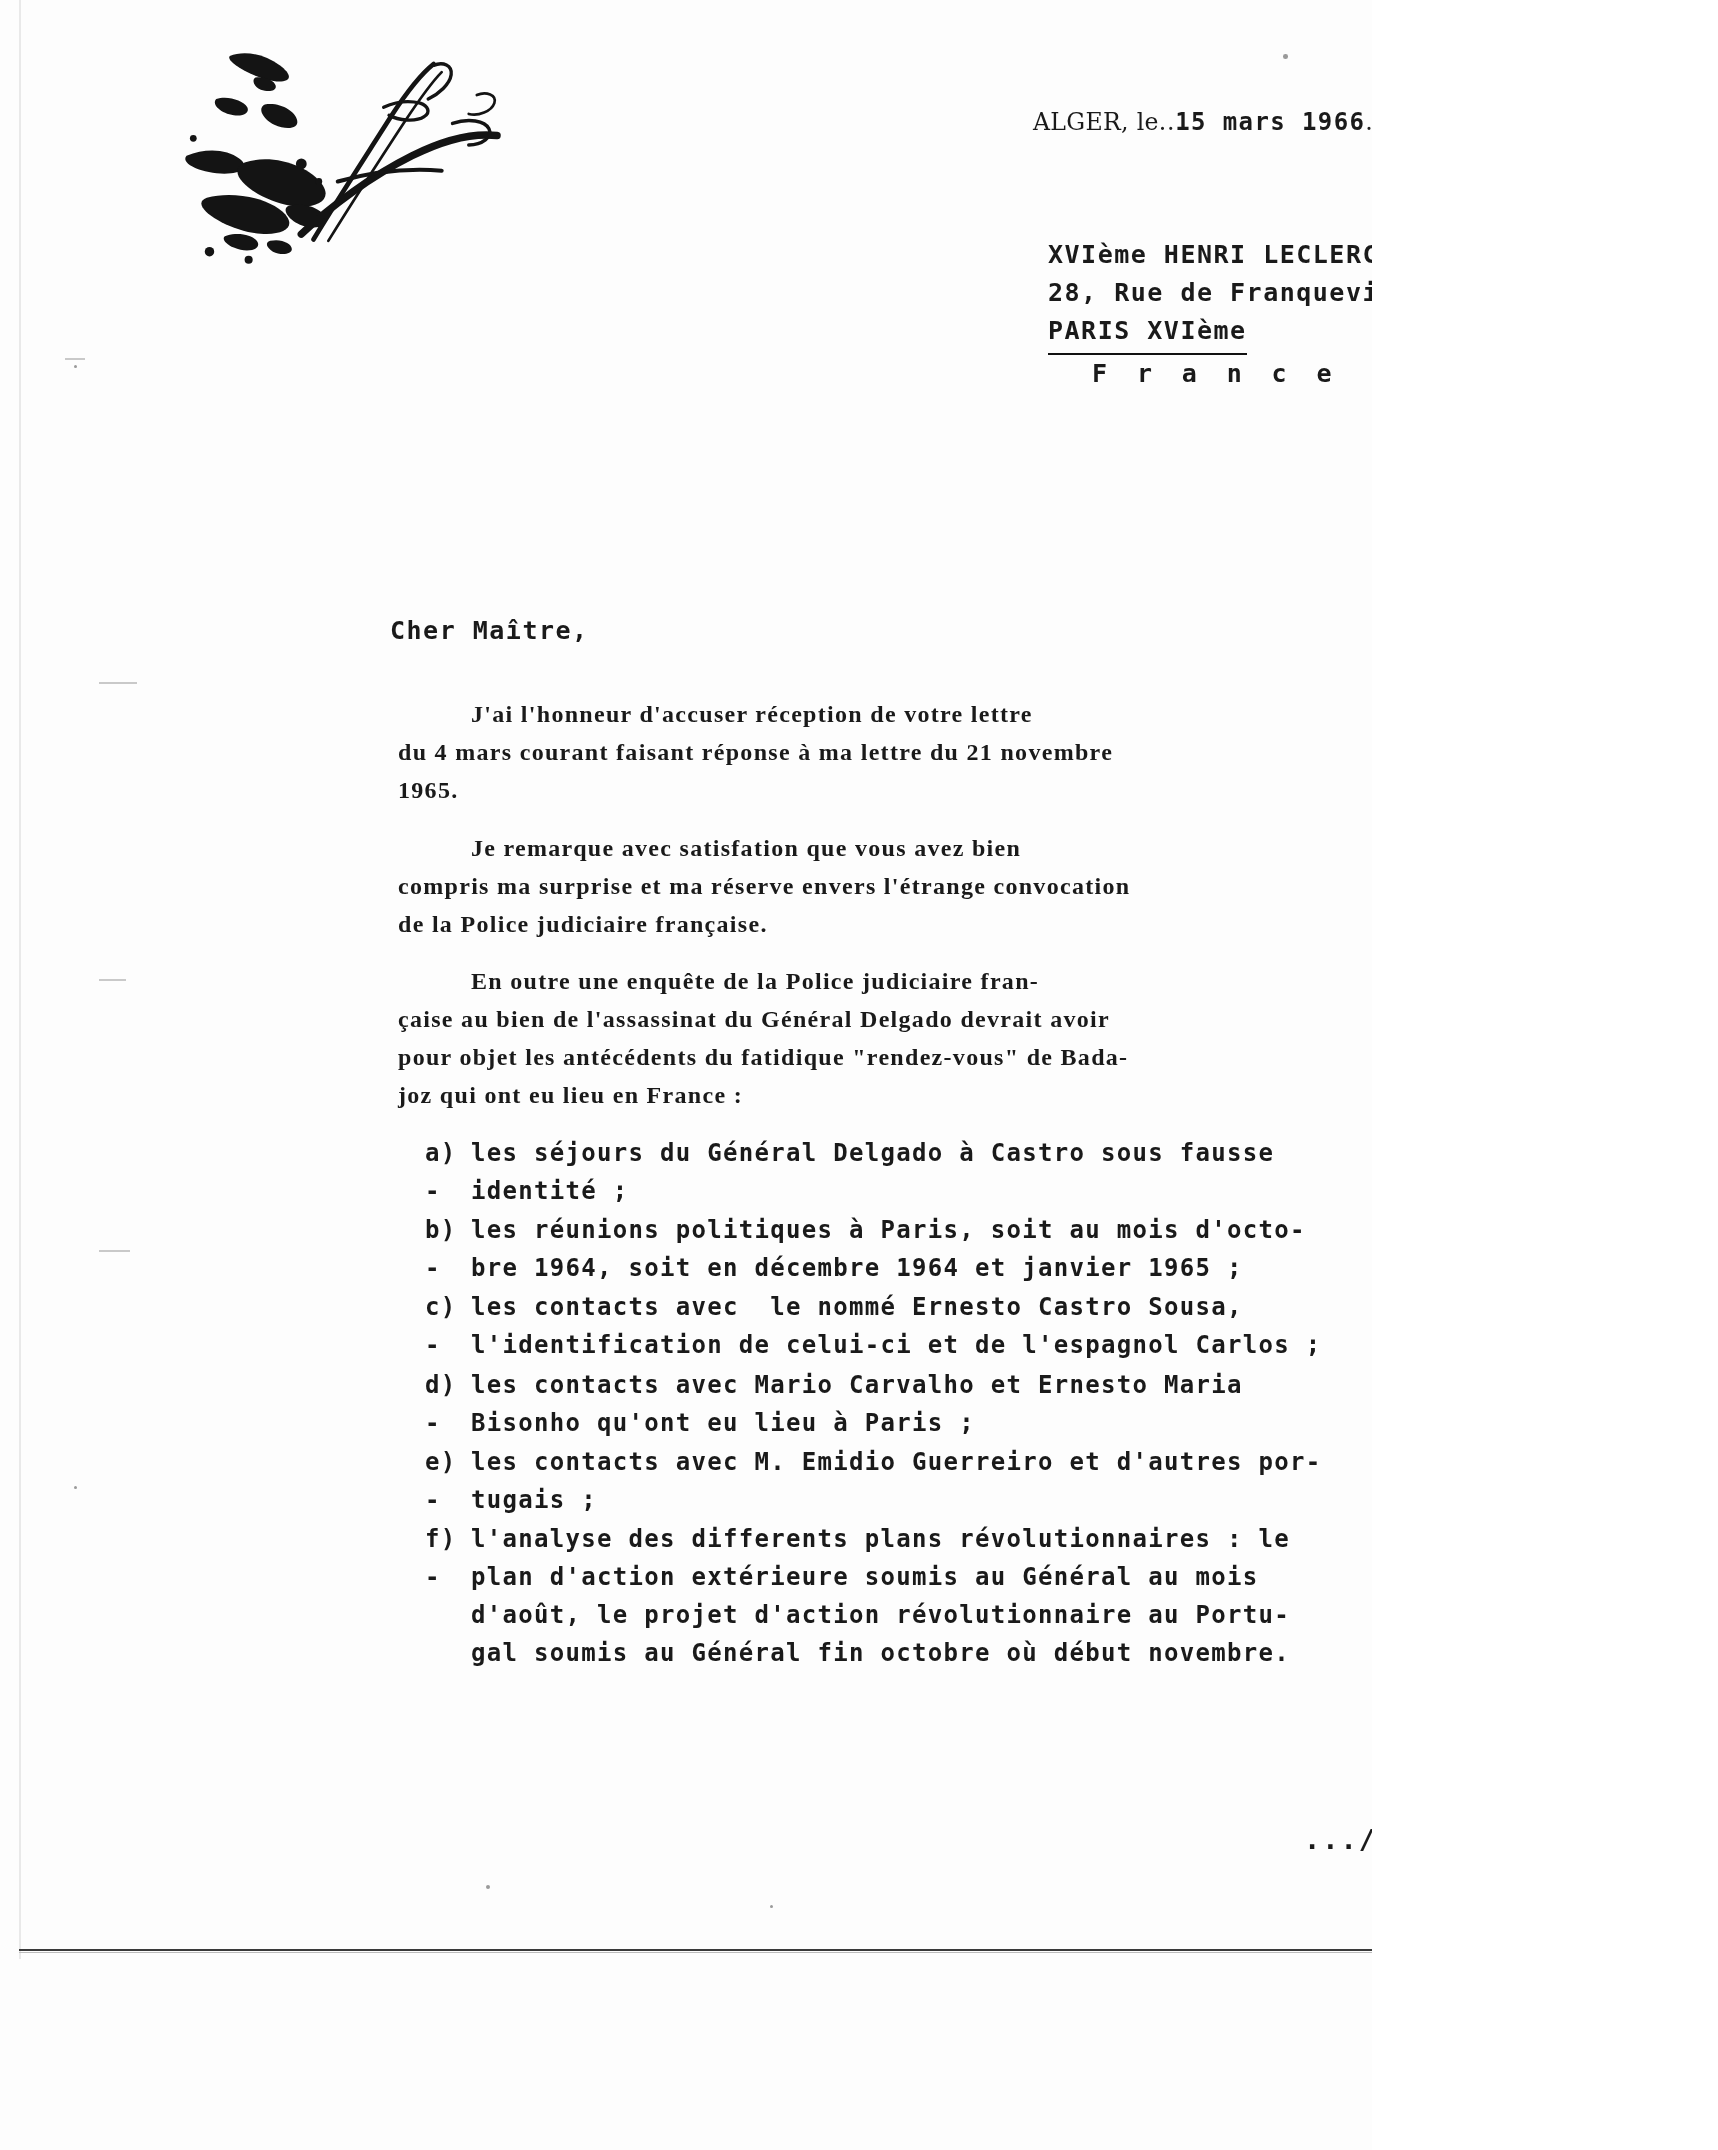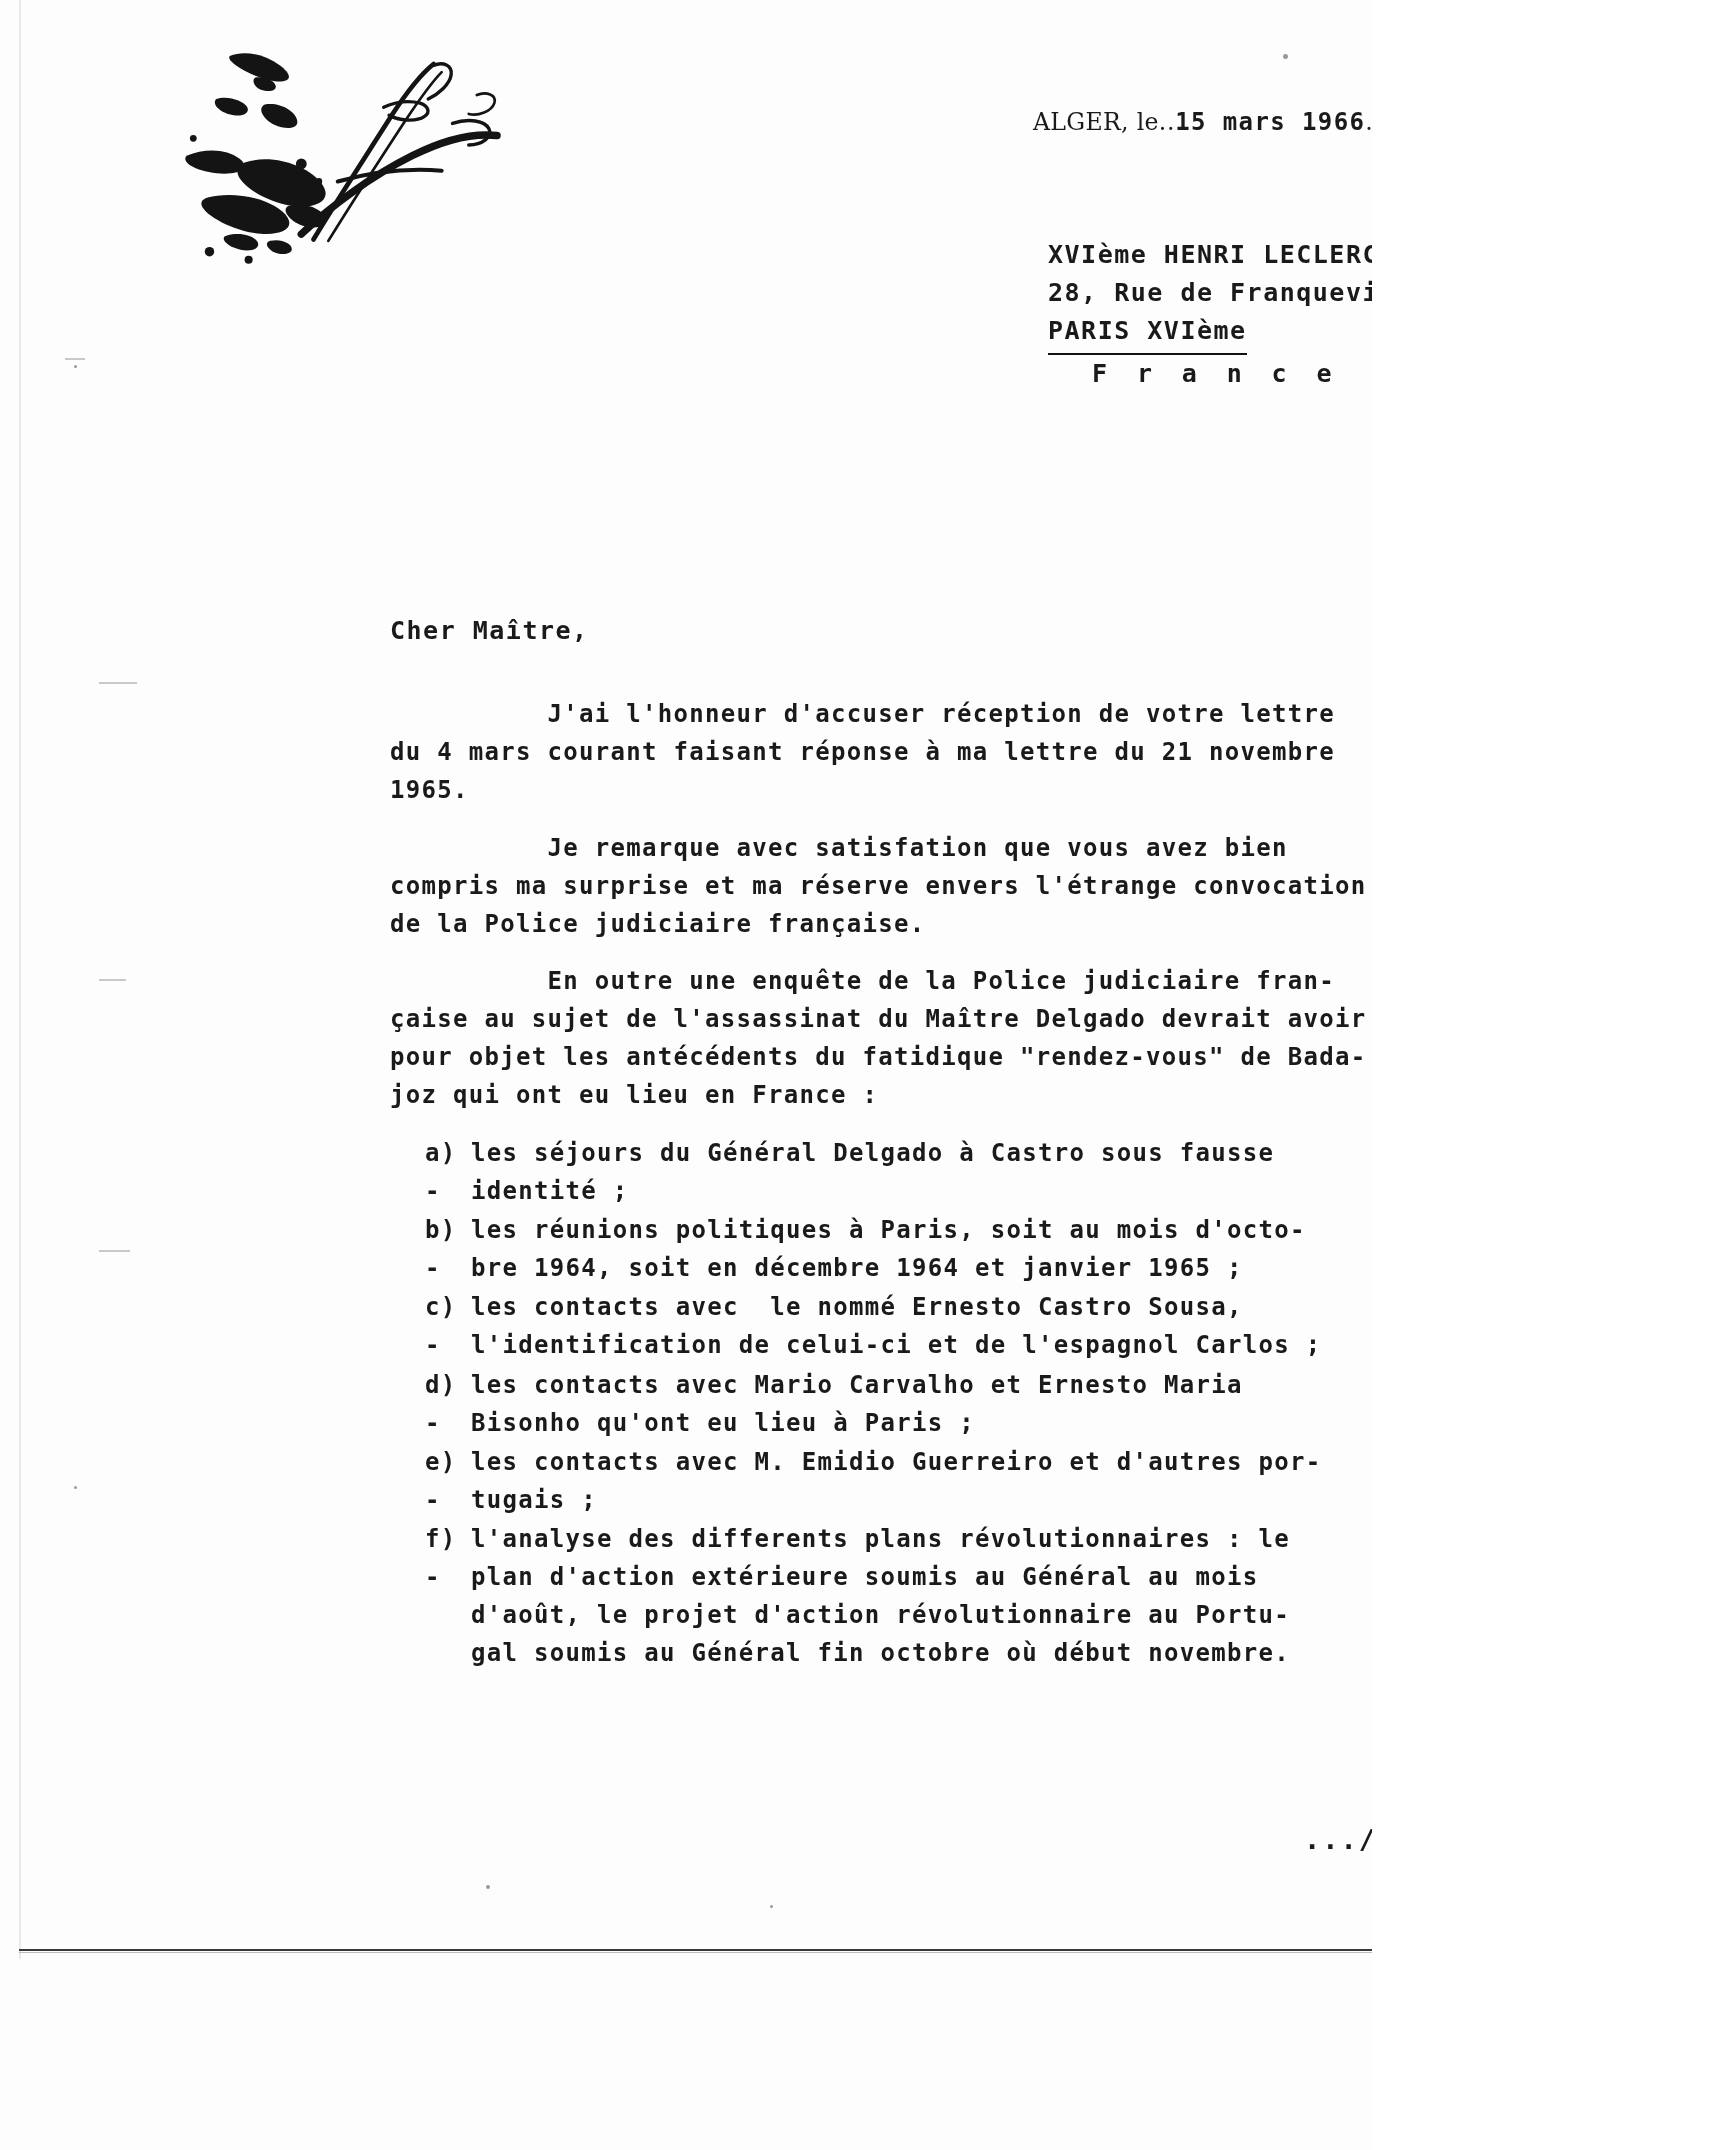--- a/index.html
+++ b/index.html
@@ -100,21 +100,21 @@
   }
   .body-block {
     position: absolute;
     left: 390px; top: 696px;
     width: 1263px;
     font-size: 24px;
     font-weight: bold;
     letter-spacing: 1.3px;
     line-height: 1.58;
   }
-  .para { margin: 0 0 20px 0; white-space: pre-wrap; }
+  .para { margin: 0 0 20px 8px; white-space: pre-wrap; font-family: Liberation Serif, serif; }
   .list {
     margin: 5.4px 0 20px 0;
     padding: 0;
     list-style: none;
   }
   .list li {
     display: flex;
     margin-bottom: 1.4px;
     white-space: pre-wrap;
   }
@@ -205,21 +205,21 @@
   <div class="salutation">Cher Maître,</div>
 
   <div class="body-block">
     <p class="para">          J'ai l'honneur d'accuser réception de votre lettre
 du 4 mars courant faisant réponse à ma lettre du 21 novembre
 1965.</p>
     <p class="para">          Je remarque avec satisfation que vous avez bien
 compris ma surprise et ma réserve envers l'étrange convocation
 de la Police judiciaire française.</p>
     <p class="para">          En outre une enquête de la Police judiciaire fran-
-çaise au sujet de l'assassinat du Maître Delgado devrait avoir
+çaise au bien de l'assassinat du Général Delgado devrait avoir
 pour objet les antécédents du fatidique "rendez-vous" de Bada-
 joz qui ont eu lieu en France :</p>
 
     <ul class="list">
       <li>
         <span class="marker">a) -</span>
         <span class="item-text">les séjours du Général Delgado à Castro sous fausse
 identité ;</span>
       </li>
       <li>

